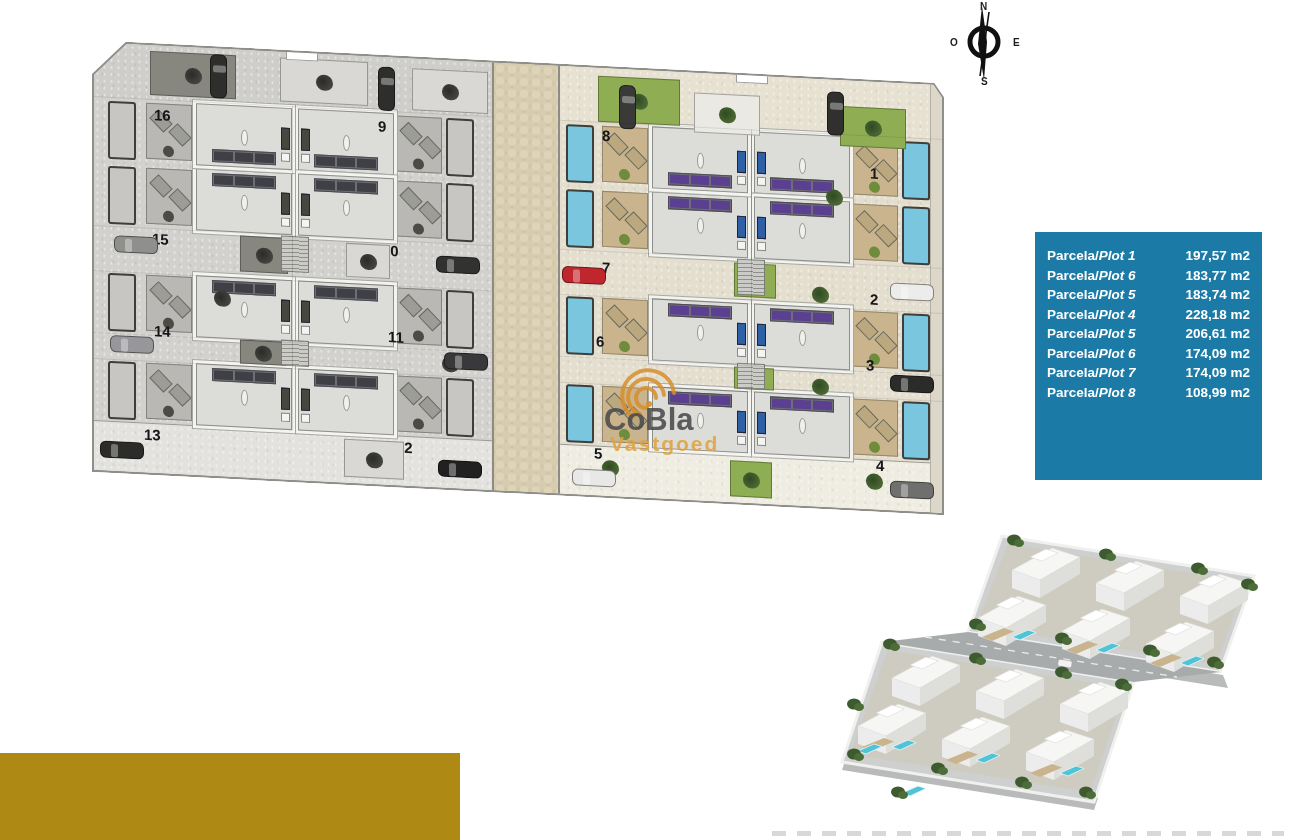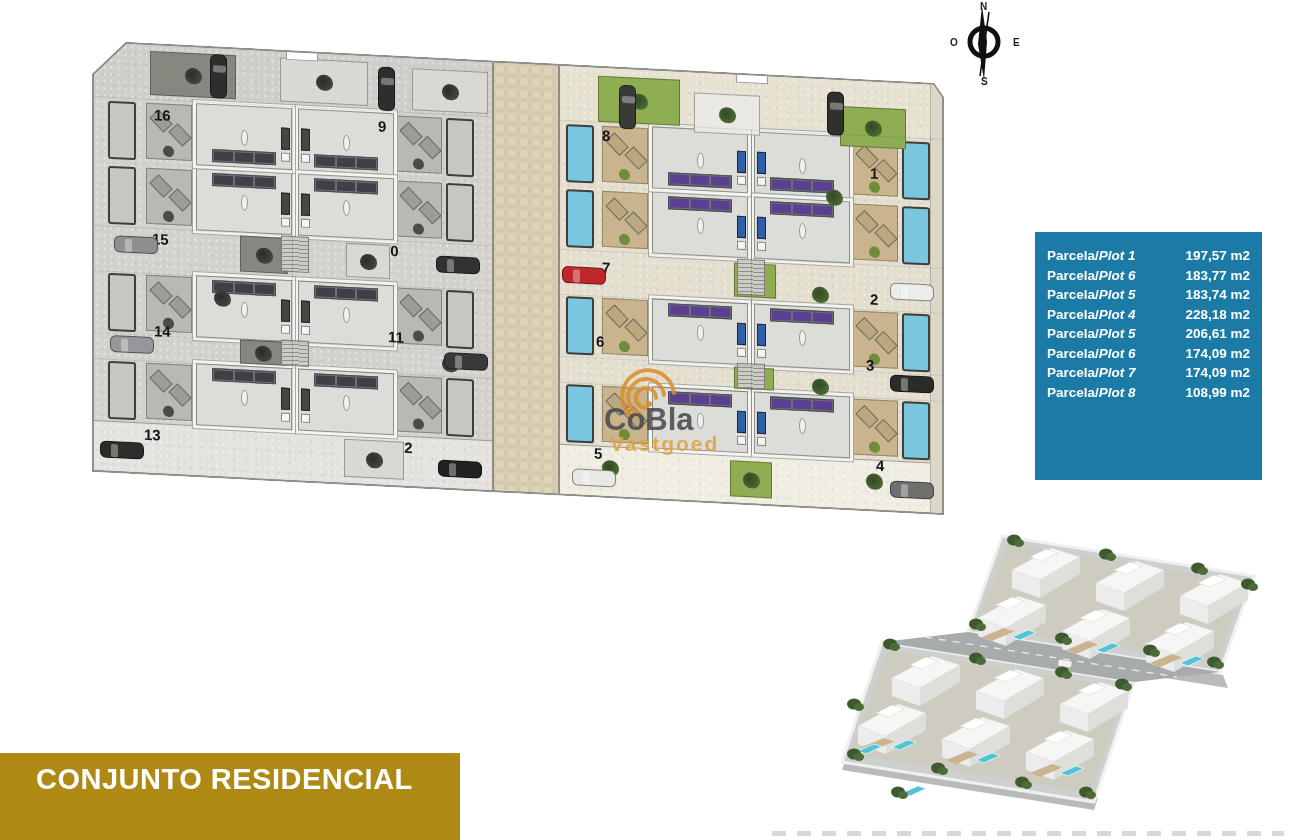--- a/index.html
+++ b/index.html
@@ -611,14 +611,13 @@
     <use href="#treeG" x="92" y="212"></use>
     <use href="#treeG" x="92" y="262"></use>
   <use href="#treeG" x="176" y="276"></use>
     <use href="#treeG" x="260" y="290"></use>
     <use href="#treeG" x="324" y="300"></use>
   <use href="#treeG" x="136" y="300"></use>
 </svg>
 <div class="dashes"></div>
 
 <div class="banner">
-  <div class="banner-l1">CONJUNTO RESIDENCIAL</div>
 </div>
 
 </body></html>

